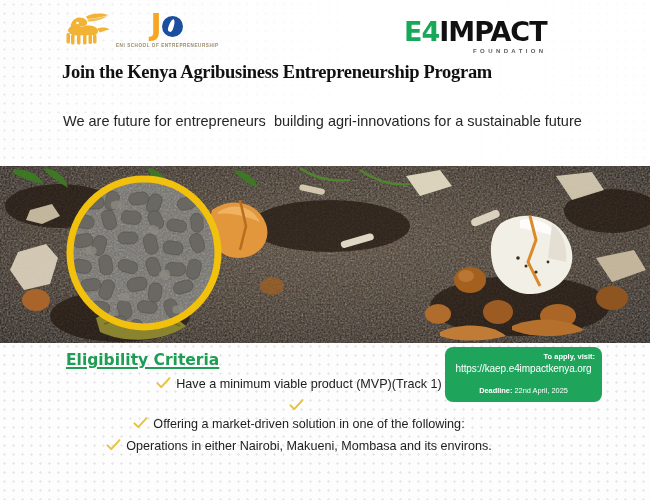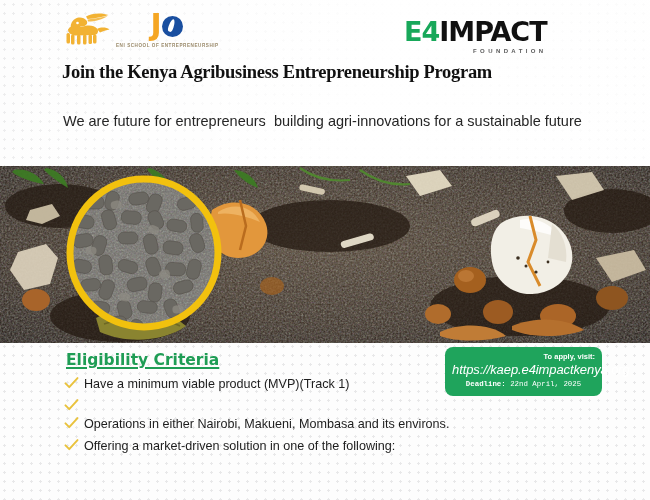--- a/index.html
+++ b/index.html
@@ -195,20 +195,21 @@
     top: 33px;
     width: 470px;
   }
   .crit-item {
     display: flex;
     align-items: baseline;
     margin-bottom: 6.5px;
     font-size: 12.6px;
     color: #1d1d1d;
     line-height: 1.15;
+    justify-content: center;
   }
   .check {
     flex: 0 0 auto;
     width: 15px;
     height: 12px;
     margin-right: 5px;
     position: relative;
     top: 1px;
   }
   .crit-text { white-space: nowrap; }
@@ -227,30 +228,28 @@
     text-align: center;
   }
   .apply-line1 {
     font-size: 7.5px;
     font-weight: 700;
     text-align: right;
     line-height: 1.25;
     margin-bottom: 1px;
   }
   .apply-url {
-    font-size: 13px;
+    font-size: 10px;
     line-height: 1.3;
     letter-spacing: -0.1px;
-    font-style: italic;
   }
   .apply-deadline {
     font-size: 7.4px;
     line-height: 1.35;
-    margin-top: 1px;
-    font-family: Liberation Mono, monospace;
+    margin-top: 11px;
   }
   .apply-deadline b { font-weight: 700; }
 </style>
 </head>
 <body>
 
 <div id="flyer">
 
   <div class="header">
 
@@ -463,27 +462,27 @@
       </div>
       <div class="crit-item">
         <svg class="check" viewBox="0 0 20 16">
           <path d="M2 8.5 L7 13.5 L18 1.5" fill="none" stroke="#E9C23C" stroke-width="2.6" stroke-linecap="round" stroke-linejoin="round"></path>
         </svg>
       </div>
       <div class="crit-item">
         <svg class="check" viewBox="0 0 20 16">
           <path d="M2 8.5 L7 13.5 L18 1.5" fill="none" stroke="#E9C23C" stroke-width="2.6" stroke-linecap="round" stroke-linejoin="round"></path>
         </svg>
-        <span class="crit-text">Operations in either Nairobi, Makueni, Mombasa and its environs.</span>
+        <span class="crit-text">Offering a market-driven solution in one of the following:</span>
       </div>
       <div class="crit-item">
         <svg class="check" viewBox="0 0 20 16">
           <path d="M2 8.5 L7 13.5 L18 1.5" fill="none" stroke="#E9C23C" stroke-width="2.6" stroke-linecap="round" stroke-linejoin="round"></path>
         </svg>
-        <span class="crit-text">Offering a market-driven solution in one of the following:</span>
+        <span class="crit-text">Operations in either Nairobi, Makueni, Mombasa and its environs.</span>
       </div>
     </div>
   </div>
 
   <div class="apply-box">
     <div class="apply-line1">To apply, visit:</div>
     <div class="apply-url">https://kaep.e4impactkenya.org</div>
     <div class="apply-deadline">
       <b>Deadline:</b>
       <span>22nd April, 2025</span>

